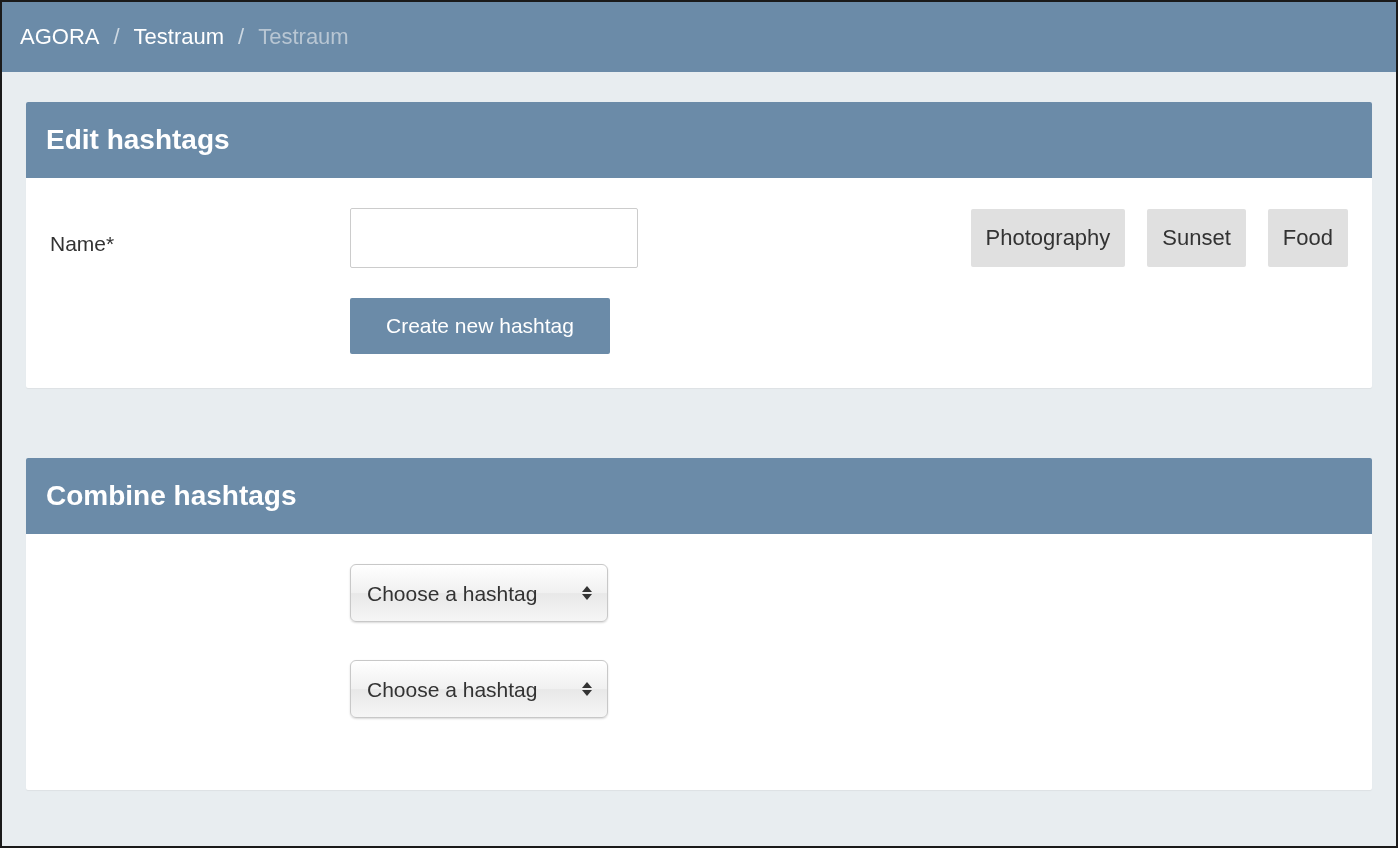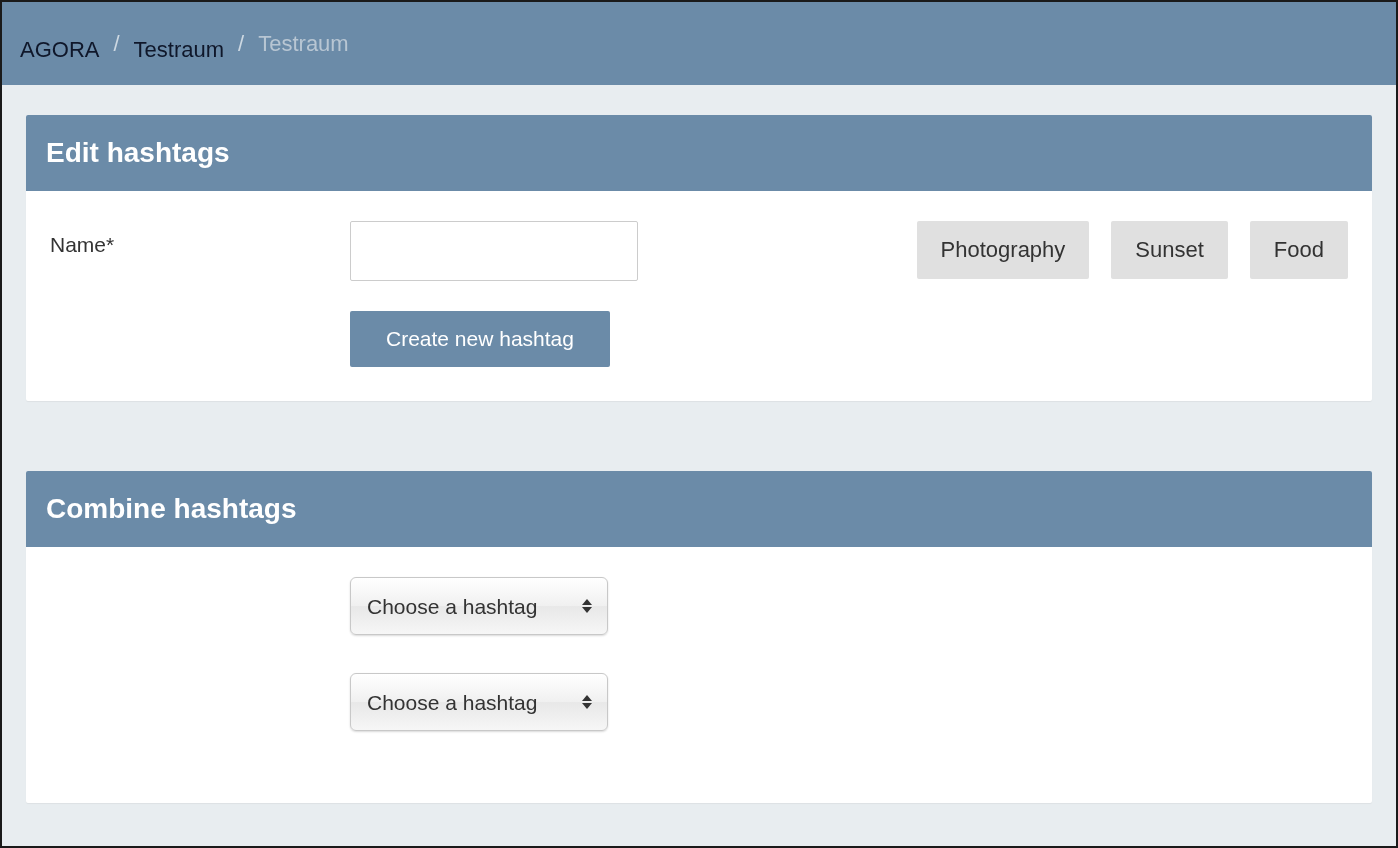--- a/index.html
+++ b/index.html
@@ -19,24 +19,23 @@
     }
     .breadcrumb-bar {
       background: #6b8ba8;
       padding: 22px 18px;
       display: flex;
       align-items: center;
       gap: 14px;
       font-size: 22px;
     }
     .breadcrumb-link {
-      color: #0f172a;
+      color: #ffffff;
       text-decoration: none;
       cursor: pointer;
-      margin-top: 13px;
     }
     .breadcrumb-sep {
       color: #cdd8e2;
     }
     .breadcrumb-current {
       color: #b8c6d3;
     }
     .page-content {
       padding: 30px 24px 0 24px;
     }
@@ -52,21 +51,21 @@
       color: #ffffff;
       padding: 22px 20px;
       font-size: 28px;
       font-weight: 700;
     }
     .panel-body {
       padding: 30px 24px 34px 24px;
     }
     .form-row {
       display: flex;
-      align-items: flex-start;
+      align-items: center;
       gap: 0;
     }
     .form-label {
       width: 300px;
       font-size: 21px;
       color: #333;
       padding-top: 12px;
     }
     .form-col {
       flex: 0 0 auto;
@@ -96,21 +95,21 @@
       margin-left: 300px;
     }
     .tag-list {
       margin-left: auto;
       display: flex;
       gap: 22px;
     }
     .tag {
       background: #e0e0e0;
       color: #333;
-      padding: 16px 24px;
+      padding: 16px 15px;
       font-size: 22px;
       cursor: pointer;
       border-radius: 2px;
     }
     .select-wrap {
       position: relative;
       display: inline-block;
       width: 258px;
       margin-bottom: 38px;
     }

